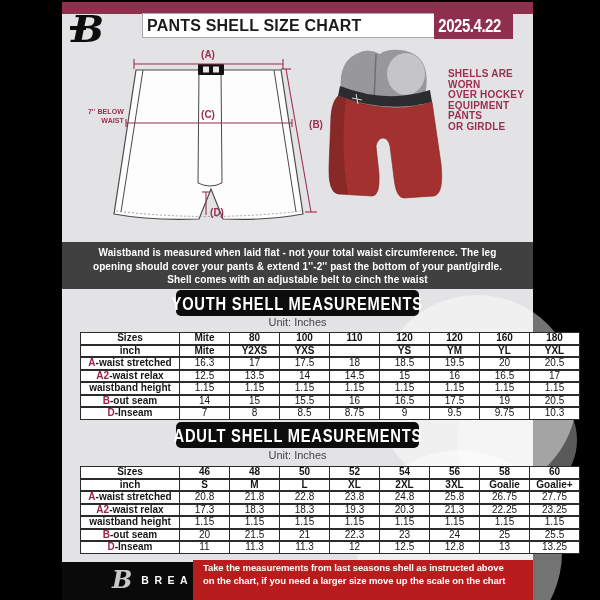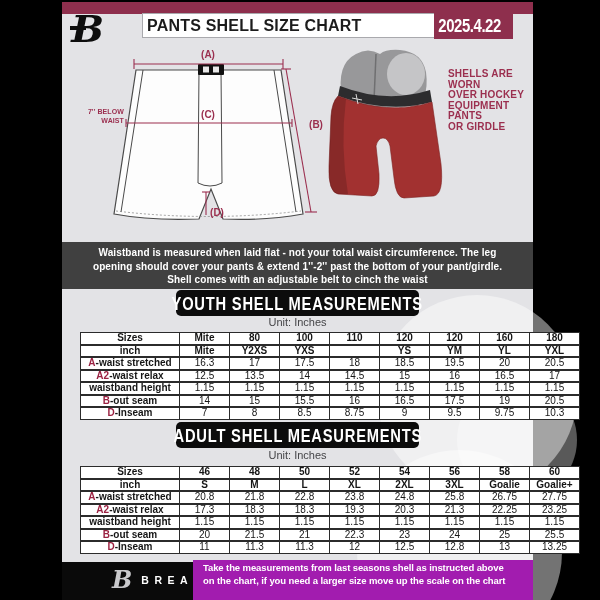--- a/index.html
+++ b/index.html
@@ -48,21 +48,21 @@
   table.size td:first-child{border-left-width:1px;font-weight:bold;}
   table.size .hdr td{font-weight:bold;}
   .mprefix{color:#9b2242;font-weight:bold;}
   .tbl-youth{top:332px;}
   .tbl-adult{top:466px;}
 
   .footer-black{position:absolute;left:0;top:562px;width:100%;height:38px;background:#0a0a0a;}
   .footer-left{position:absolute;left:50px;top:566px;display:flex;align-items:center;gap:9px;}
   .footer-logo-b{font-family:"DejaVu Serif",serif;font-style:italic;font-weight:bold;font-size:24px;color:#c9c9cc;line-height:28px;}
   .footer-brand{color:#fff;font-size:10.5px;font-weight:bold;letter-spacing:5.5px;}
-  .footer-note{position:absolute;left:131px;top:560px;width:340px;height:40px;background:#a21caf;color:#fff;
+  .footer-note{position:absolute;left:131px;top:560px;width:340px;height:40px;background:#b91c1c;color:#fff;
     padding:1px 0 0 10px;overflow:hidden;}
   .footer-note div{font-size:9.5px;font-weight:bold;line-height:13px;white-space:nowrap;letter-spacing:-0.1px;}
 </style>
 </head>
 <body>
 
 <div class="stage">
   <div class="doc">
     <div class="wm wm1"></div>
     <div class="wm wm2"></div>

